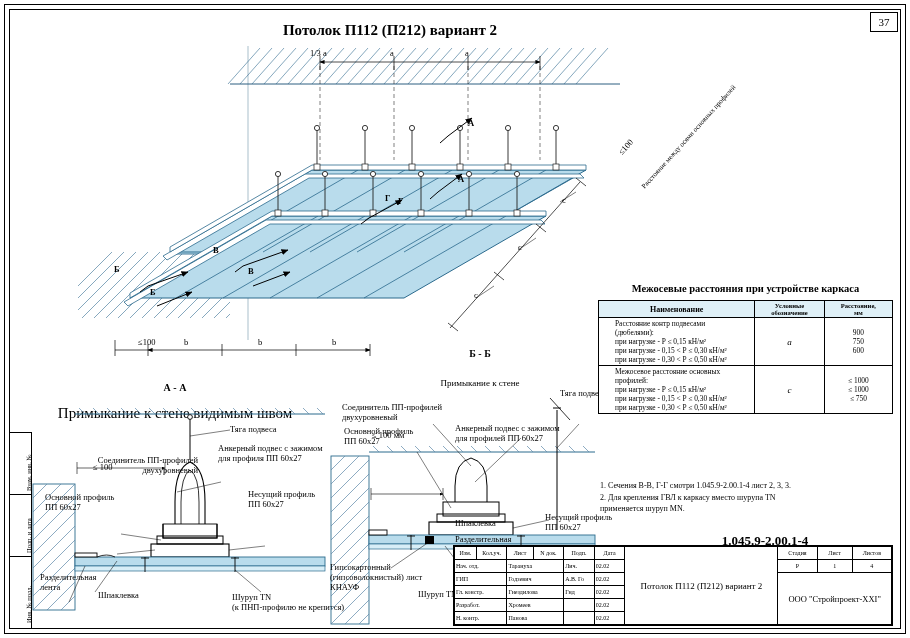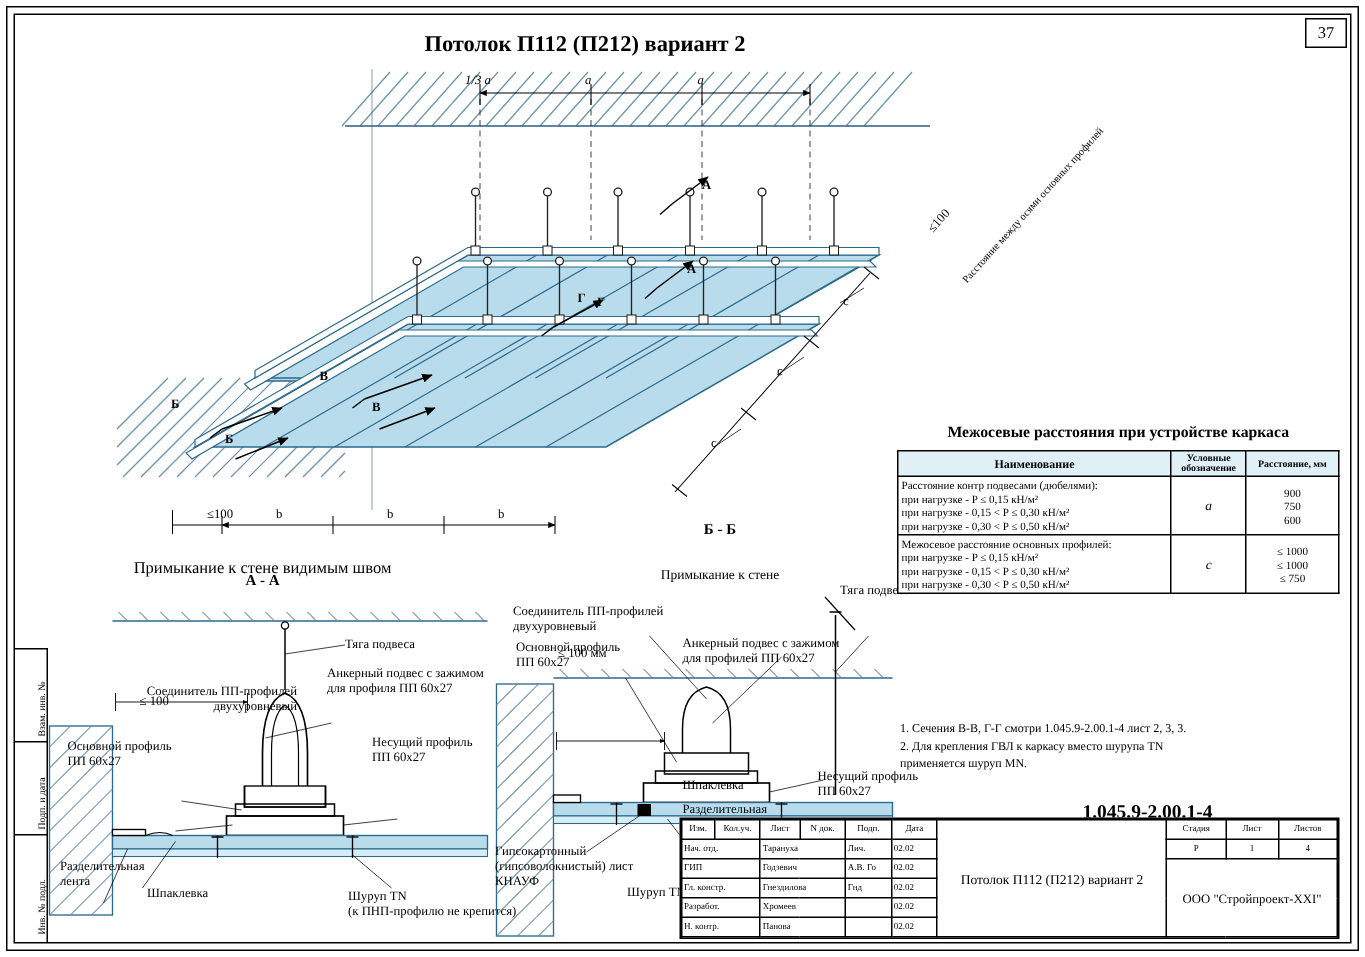--- a/index.html
+++ b/index.html
@@ -5,28 +5,28 @@
   html,body{margin:0;padding:0;background:#fff;}
   body{width:910px;height:638px;font-family:"Liberation Serif",serif;color:#000;overflow:hidden;}
   #sheet{position:relative;width:910px;height:638px;box-sizing:border-box;}
   .frame-outer{position:absolute;left:4px;top:4px;width:902px;height:630px;border:1px solid #000;box-sizing:border-box;}
   .frame-inner{position:absolute;left:9px;top:9px;width:892px;height:620px;border:1px solid #000;box-sizing:border-box;}
   .pagebox{position:absolute;right:12px;top:12px;width:26px;height:18px;border:1px solid #000;background:#fff;
     font-size:11px;text-align:center;line-height:18px;font-family:"Liberation Serif",serif;z-index:40;}
   .title-main{position:absolute;left:0;top:22px;width:780px;text-align:center;font-size:15px;font-weight:bold;}
   svg{position:absolute;left:0;top:0;}
   .lbl{position:absolute;font-size:8.5px;font-family:"Liberation Serif",serif;white-space:nowrap;}
-  .lbl.i{font-style:italic;}
+  .lbl.i{}
   .lbl.b{font-weight:bold;}
   .sec-title{position:absolute;font-size:10px;font-weight:bold;text-align:center;}
   
   .tbl-head{position:absolute;left:598px;top:283px;width:295px;text-align:center;font-size:10.5px;font-weight:bold;}
   table.spec{position:absolute;left:598px;top:300px;width:295px;border-collapse:collapse;font-size:7.4px;
     font-family:"Liberation Serif",serif;background:#fff;}
-  table.spec td,table.spec th{border:1px solid #000;padding:1px 2px;vertical-align:middle;}
+  table.spec td,table.spec th{border:1px solid #000;padding:1px 16px;vertical-align:middle;}
   table.spec th{background:#dff0f7;font-weight:bold;text-align:center;font-size:8px;}
   .cell-name{text-align:left;}
   .cell-c{text-align:center;}
   .notes{position:absolute;left:600px;top:481px;width:292px;font-size:8px;line-height:1.32;}
   .notes div{margin-bottom:1px;}
   
   .stamp{position:absolute;left:453px;top:545px;width:440px;height:81px;border:1px solid #000;box-sizing:border-box;background:#fff;}
   .stamp table{width:100%;height:100%;border-collapse:collapse;font-size:6px;font-family:"Liberation Serif",serif;}
   .stamp td{border:1px solid #000;padding:0 1px;}
   .code-no{position:absolute;left:640px;top:533px;width:250px;text-align:center;font-size:13px;font-weight:bold;}
@@ -275,21 +275,21 @@
   <div class="lbl" style="left:258px;top:337px;">b</div>
   <div class="lbl" style="left:332px;top:337px;">b</div>
 
   <div class="lbl" style="left:562px;top:195px;">c</div>
   <div class="lbl" style="left:518px;top:242px;">c</div>
   <div class="lbl" style="left:474px;top:290px;">c</div>
   <div class="lbl" style="left:616px;top:150px;transform:rotate(-48deg);transform-origin:0 0;">≤100</div>
   <div class="lbl" style="left:640px;top:185px;transform:rotate(-48deg);transform-origin:0 0;font-size:7px;">Расстояние между осями основных профилей</div>
 
   <div class="sec-title" style="left:60px;top:382px;width:230px;">А - А</div>
-  <div class="sec-title" style="left:40px;top:373px;width:270px;font-weight:normal;font-size:11px;text-align:center;">Примыкание к стене видимым швом</div>
+  <div class="sec-title" style="left:40px;top:405px;width:270px;font-weight:normal;font-size:15px;text-align:center;">Примыкание к стене видимым швом</div>
 
   <svg width="320" height="228" viewBox="0 0 320 228" style="left:25px;top:406px;">
     <defs>
       <marker id="ah3" markerWidth="6" markerHeight="5" refX="5.5" refY="2.5" orient="auto">
         <path d="M0,0 L6,2.5 L0,5 z" fill="#000"></path>
       </marker>
     </defs>
 
     <rect x="8" y="78" width="42" height="126" fill="none" stroke="#2b6a8d" stroke-width="0.9"></rect>
     <g stroke="#5b87a8" stroke-width="0.7">

